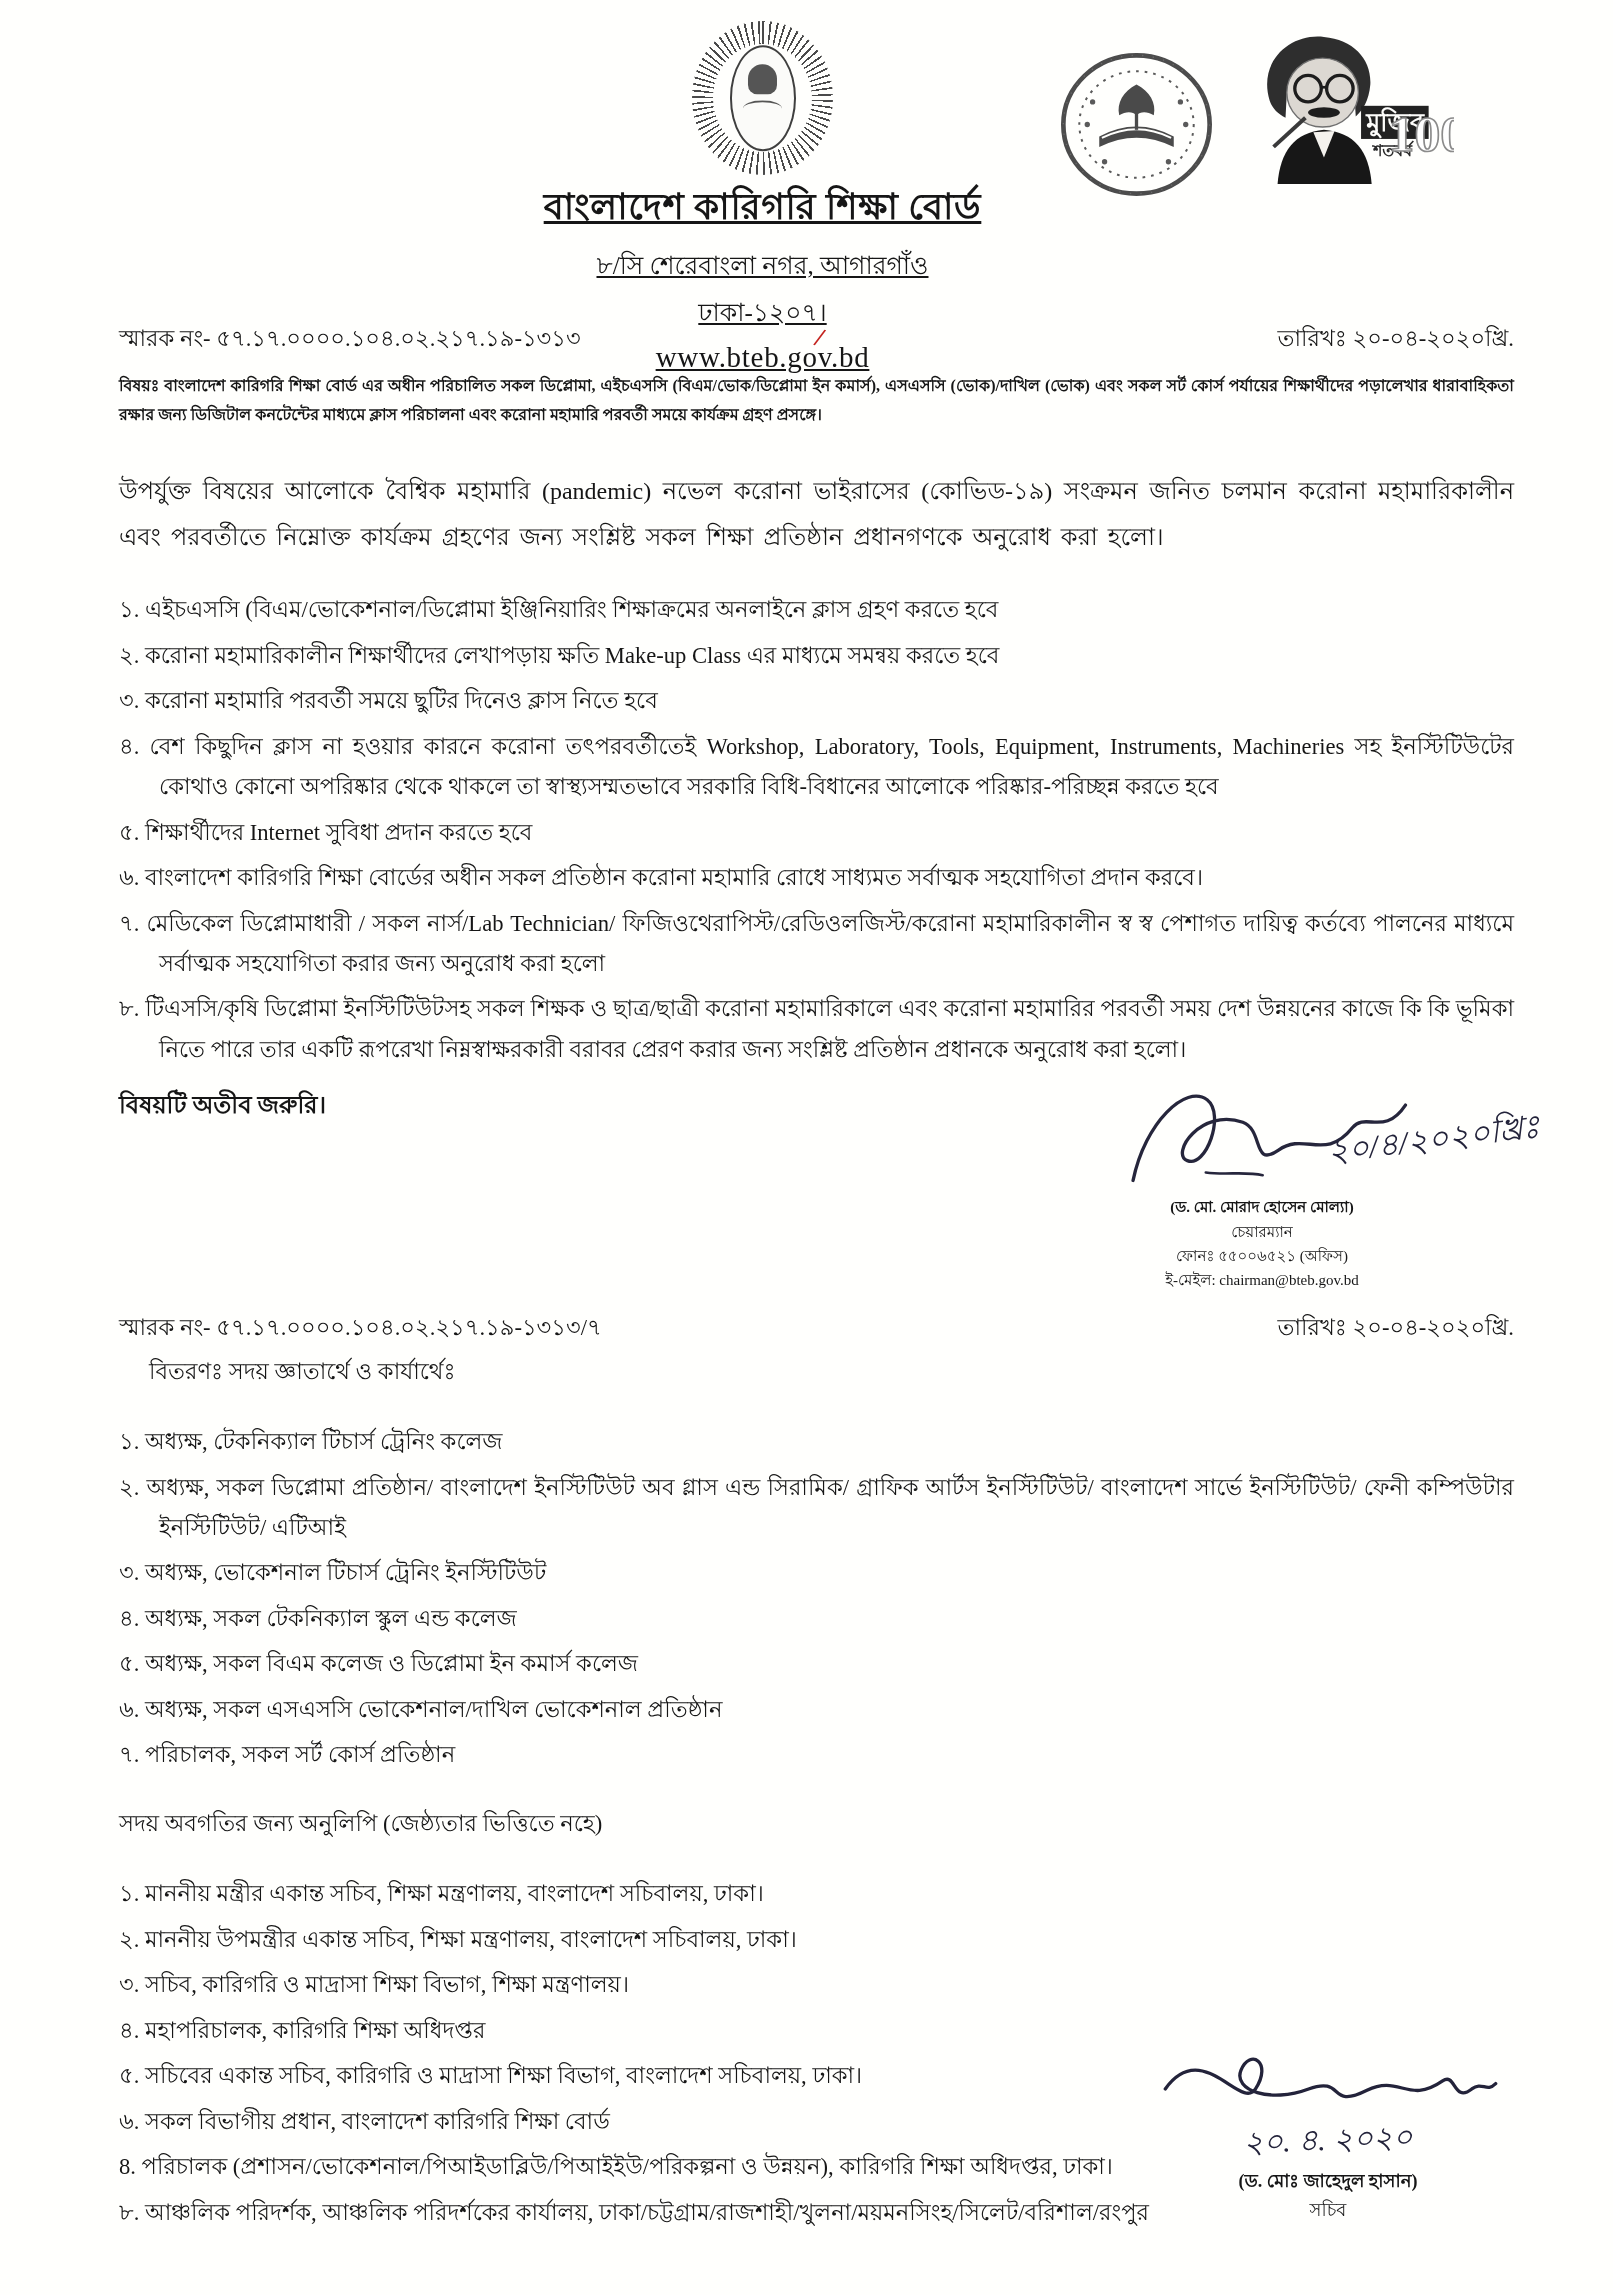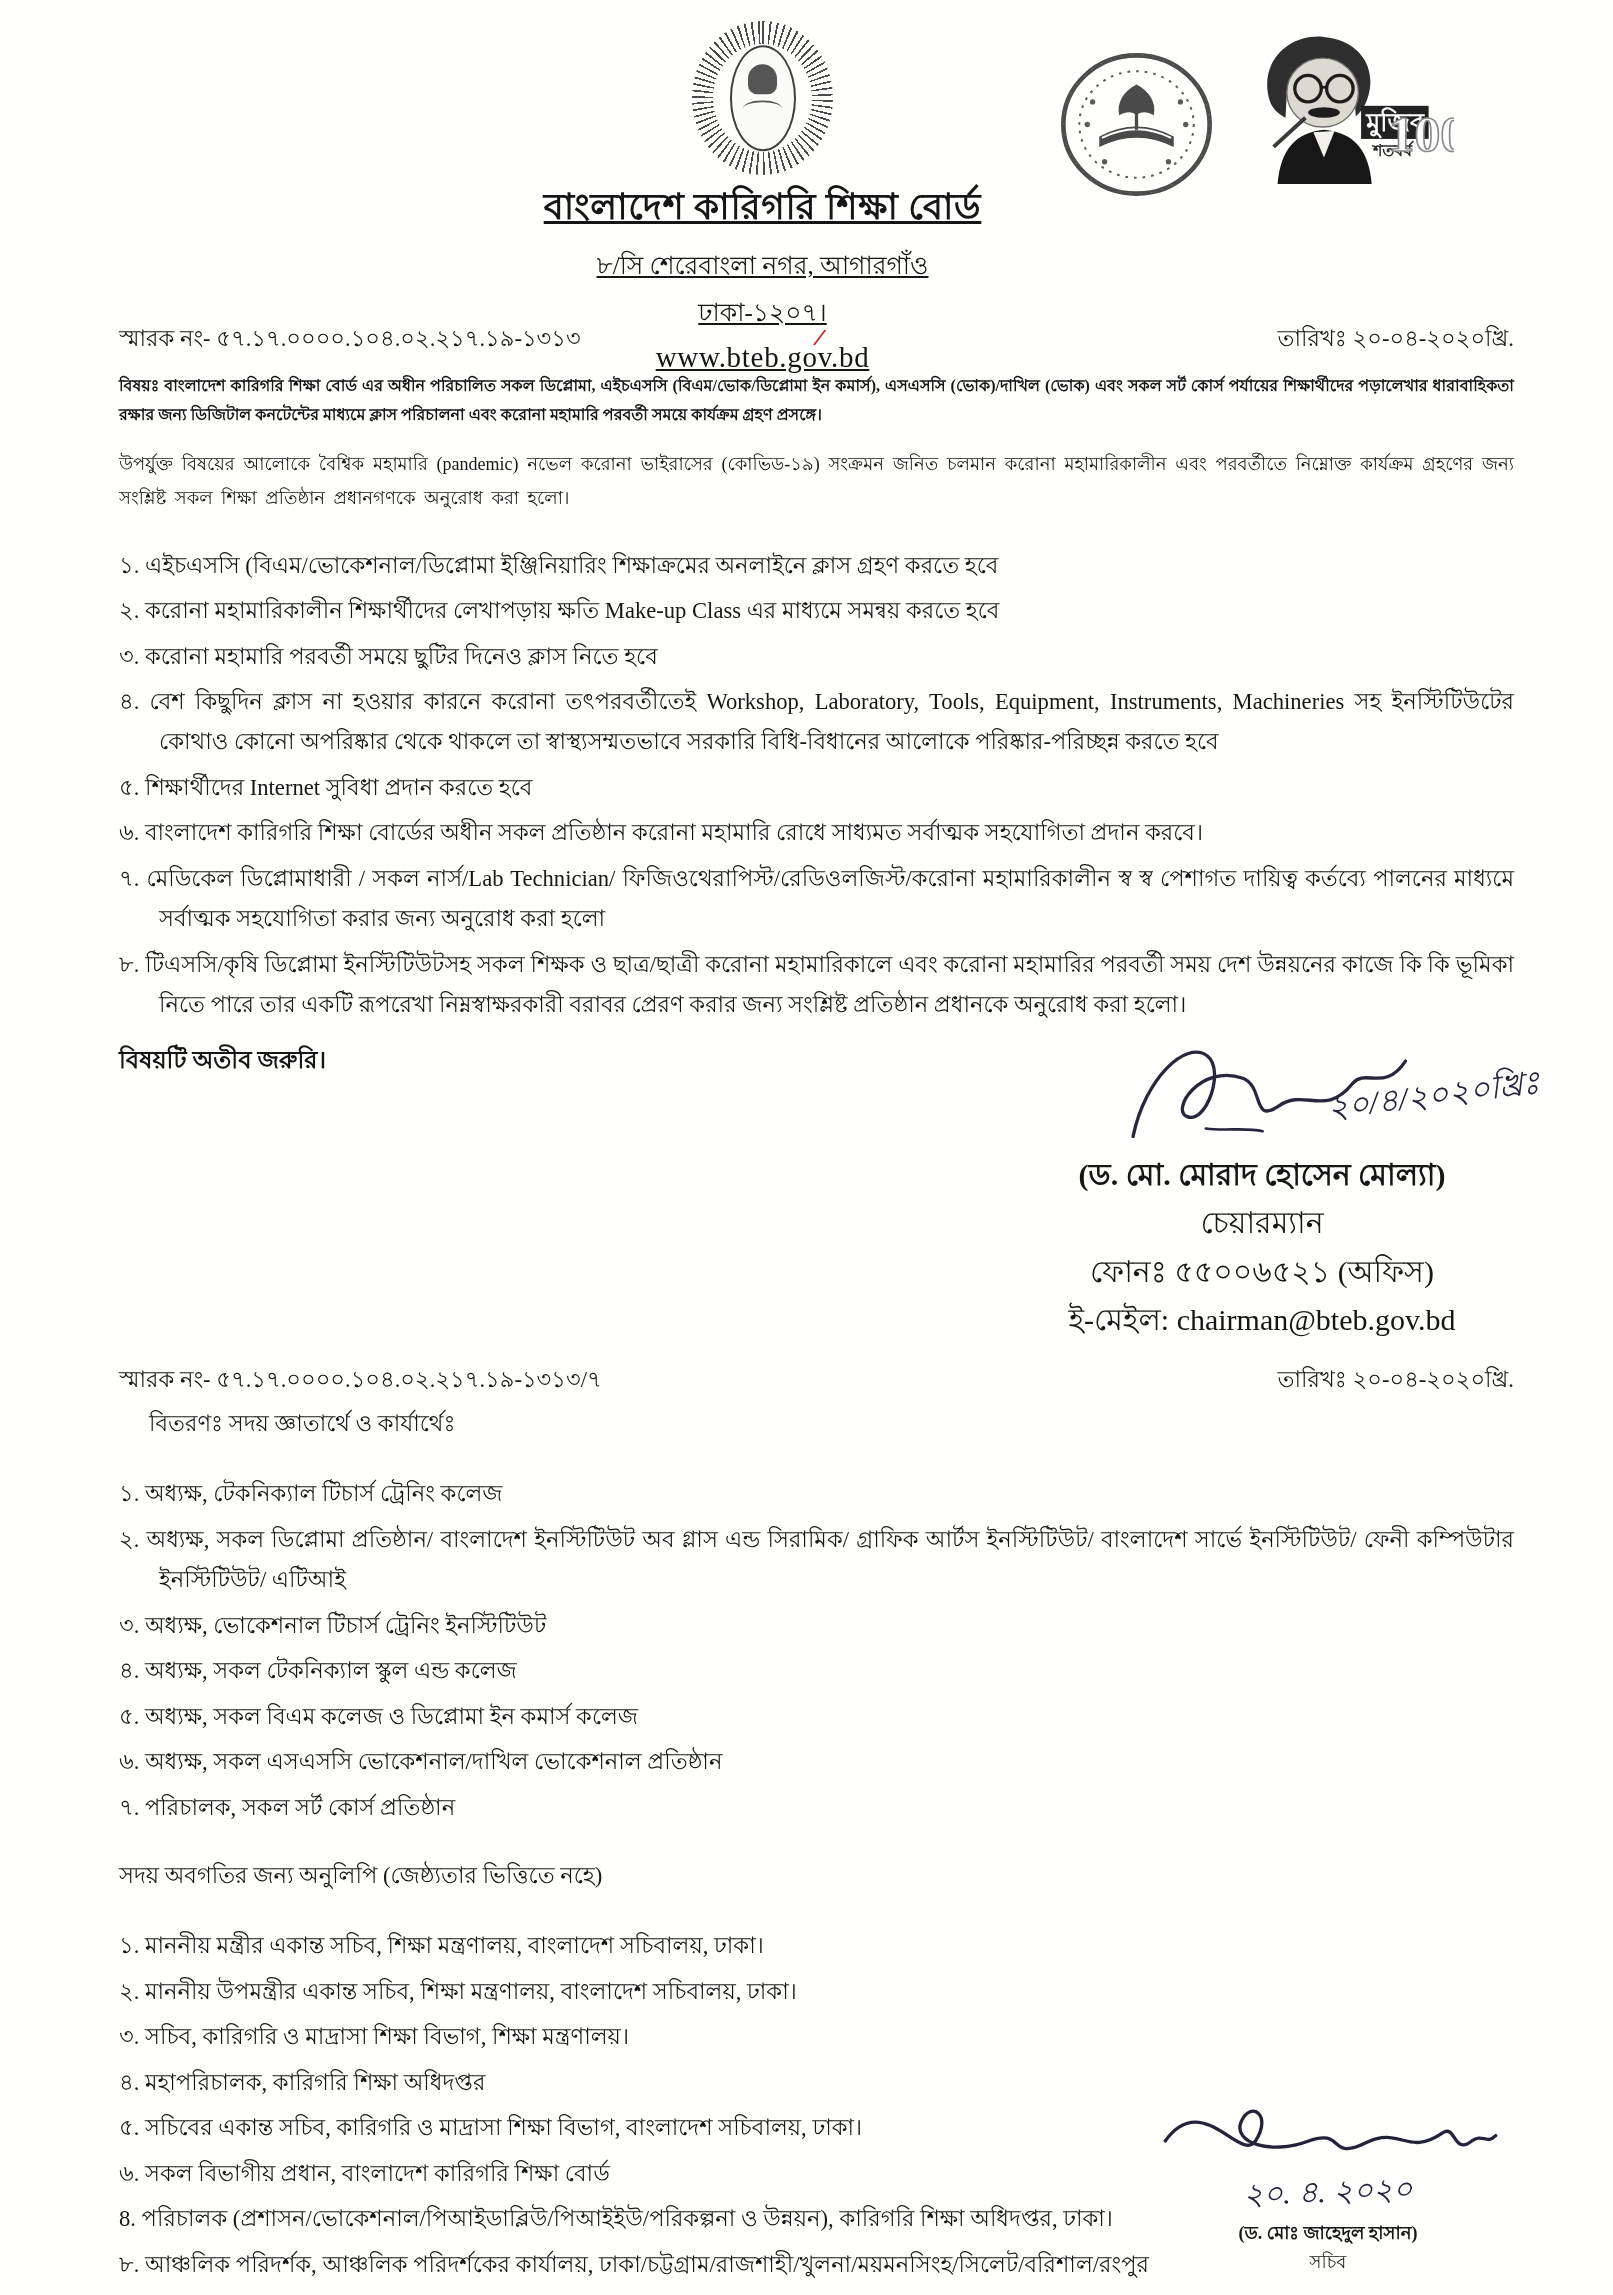--- a/index.html
+++ b/index.html
@@ -57,42 +57,42 @@
   .memo-row .red-mark{
     display:inline-block;margin-left:-219px;transform:rotate(18deg);
     color:#c4241f;font-weight:bold;font-size:26.5px;
   }
   
   .subject{
     font-size:16px;font-weight:bold;line-height:1.78;
     text-align:justify;margin:13.3px 0 0 0;
   }
   .opening{
-    font-size:18px;line-height:1.9;text-align:justify;
-    margin:18px 0 0 0;word-spacing:4px;
+    font-size:24px;line-height:1.9;text-align:justify;
+    margin:40px 0 0 0;word-spacing:4px;
   }
   .list{margin-top:30px;}
   .list-item{
     font-size:22.6px;line-height:1.78;
     padding-left:40px;text-indent:-40px;
     margin-bottom:5.3px;text-align:justify;
   }
   .urgent-row{display:flex;justify-content:space-between;margin-top:6.6px;}
   .urgent{font-size:24px;font-weight:bold;margin:9.3px 0 0 0;}
   
   .sig-chairman{width:504px;text-align:center;position:relative;}
   .sig-svg{display:block;margin:0 auto;}
   .hand-date{
     font-family:"Liberation Serif",serif;font-style:italic;
     font-size:32px;color:#23233a;white-space:nowrap;
   }
   .sig-chairman .hand-date{
     position:absolute;right:-26.5px;top:38px;transform:rotate(-7deg);
   }
-  .sig-line{font-size:30px;line-height:1.62;}
+  .sig-line{font-size:15px;line-height:1.62;}
   .sig-name{font-weight:bold;}
   .copy-section{position:relative;}
   .sig-secretary{
     position:absolute;right:-33px;top:219px;width:438px;text-align:center;
   }
   .sig-secretary .hand-date{font-size:30.5px;display:block;margin-top:-9.3px;transform:rotate(-2deg);}
   .sig-secretary .sig-line{font-size:18px;}
   .heading-line{font-size:22.6px;margin-top:22.6px;}
   .dist-heading{margin-top:6.6px;margin-left:30px;}
   .copies-heading{margin-top:30.5px;}

